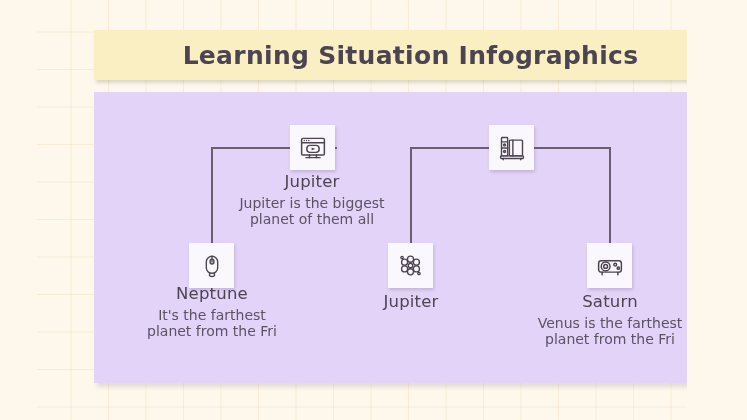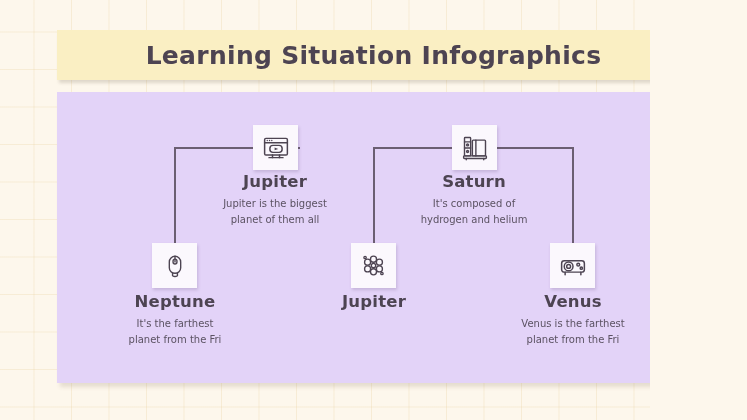--- a/index.html
+++ b/index.html
@@ -19,20 +19,21 @@
     position: relative;
     width: 650px;
     height: 420px;
     background-color: #FDF7EC;
     background-image:
       linear-gradient(to right, rgba(233, 210, 160, 0.30) 1px, transparent 1px),
       linear-gradient(to bottom, rgba(233, 210, 160, 0.30) 1px, transparent 1px);
     background-size: 37.5px 37.5px;
     background-position: -4px -6px;
     overflow: hidden;
+    margin-left: 37px;
   }
 
   
   #title-banner {
     position: absolute;
     left: 57px;
     top: 30px;
     width: 633px;
     height: 50px;
     background-color: #FAEFC3;
@@ -90,41 +91,41 @@
   .icon-card svg { display: block; }
 
   
   .node-text {
     position: absolute;
     text-align: center;
   }
   .node-title {
     font-family: "DejaVu Sans", sans-serif;
     font-size: 16.5px;
-    font-weight: bold;
+    font-weight: normal;
     color: #4D4452;
     letter-spacing: 0.2px;
     margin: 0 0 5px 0;
     white-space: nowrap;
   }
   .node-desc {
     font-family: "DejaVu Sans", sans-serif;
-    font-size: 10px;
+    font-size: 14px;
     font-weight: normal;
     line-height: 15.5px;
     color: #5B5262;
     margin: 0;
     white-space: pre-line;
   }
 
   
   #text-top-0 { left: 179px; top: 172px; width: 192px; }
   #text-top-1 { left: 378px; top: 172px; width: 192px; }
   
-  #text-bot-0 { left: 79px;  top: 292px; width: 192px; }
+  #text-bot-0 { left: 79px;  top: 284px; width: 192px; }
   #text-bot-1 { left: 278px; top: 292px; width: 192px; }
   #text-bot-2 { left: 477px; top: 292px; width: 192px; }
 
   
   #card-top-0 { left: 253px; top: 125px; }
   #card-top-1 { left: 452px; top: 125px; }
   #card-bot-0 { left: 152px; top: 243px; }
   #card-bot-1 { left: 351px; top: 243px; }
   #card-bot-2 { left: 550px; top: 243px; }
 </style>
@@ -178,25 +179,20 @@
       </svg>
     </span>
   </div>
 
   <div class="node-text" id="text-top-0">
     <p class="node-title">Jupiter</p>
     <p class="node-desc">Jupiter is the biggest
 planet of them all</p>
   </div>
 
-  <div class="node-text" id="text-top-1">
-    <p class="node-title">Saturn</p>
-    <p class="node-desc">It's composed of
-hydrogen and helium</p>
-  </div>
 
   <div class="icon-card" id="card-bot-0">
     <span>
       <svg width="26" height="26" viewBox="0 0 32 32" fill="none" stroke="#4D4452" stroke-width="1.7" stroke-linecap="round" stroke-linejoin="round">
         <rect x="9" y="4" width="14" height="21" rx="7"></rect>
         <line x1="16" y1="4" x2="16" y2="11"></line>
         <rect x="13.6" y="7.5" width="4.8" height="6" rx="2.4"></rect>
         <path d="M13 25 L13 28 Q16 30 19 28 L19 25"></path>
       </svg>
     </span>
@@ -236,18 +232,18 @@
     <p class="node-title">Neptune</p>
     <p class="node-desc">It's the farthest
 planet from the Fri</p>
   </div>
 
   <div class="node-text" id="text-bot-1">
     <p class="node-title">Jupiter</p>
   </div>
 
   <div class="node-text" id="text-bot-2">
-    <p class="node-title">Venus</p>
+    <p class="node-title">Saturn</p>
     <p class="node-desc">Venus is the farthest
 planet from the Fri</p>
   </div>
 
 </div>
 
 </body></html>

